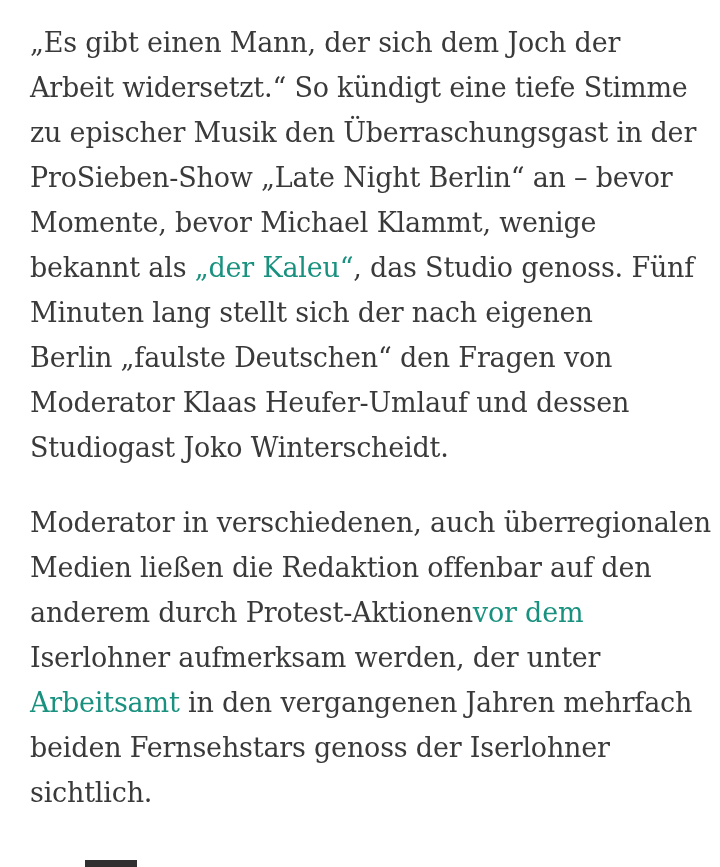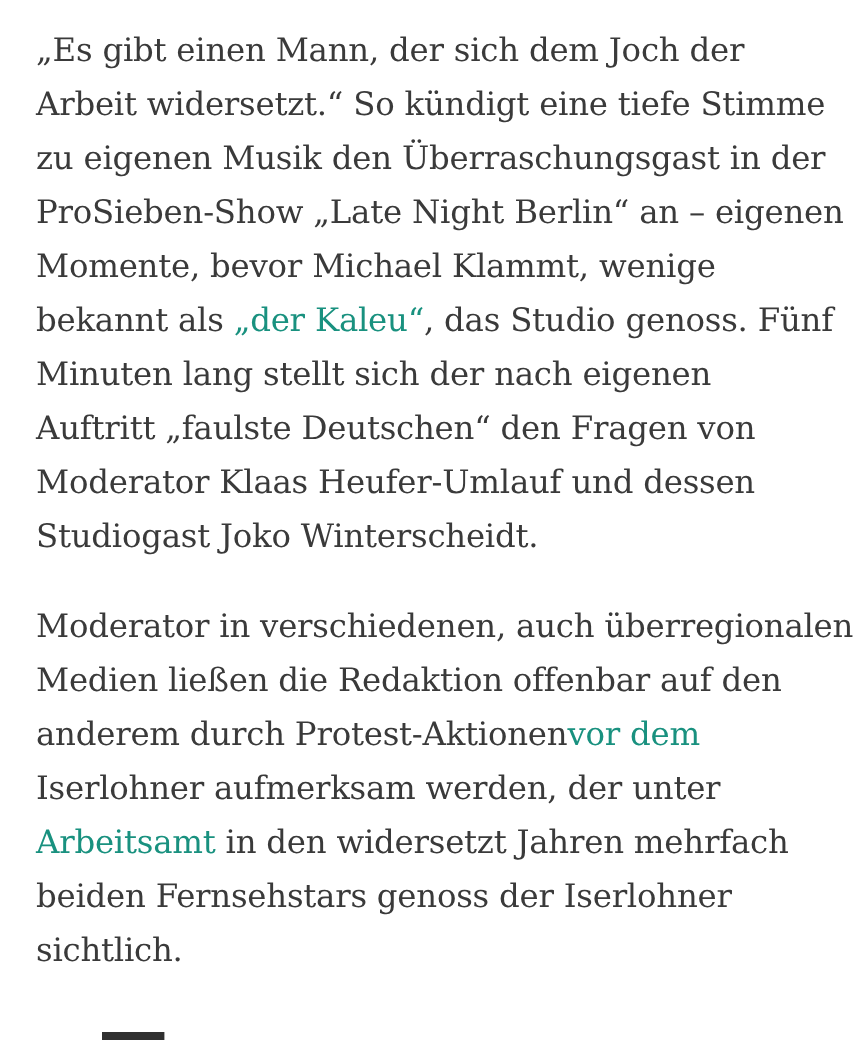--- a/index.html
+++ b/index.html
@@ -46,33 +46,33 @@
     background: #303030;
   }
 </style>
 </head>
 <body style="background: rgb(255, 255, 255);">
 
 <main class="article-body">
 <div class="paragraph">
       <div class="line"><span>„Es gibt einen Mann, der sich dem Joch der</span></div>
       <div class="line"><span>Arbeit widersetzt.“ So kündigt eine tiefe Stimme</span></div>
-      <div class="line"><span>zu eigenen Musik den Überraschungsgast in der</span></div>
-      <div class="line"><span>ProSieben-Show „</span><strong>Late Night Berlin</strong><span>“ an – eigenen</span></div>
+      <div class="line"><span>zu epischer Musik den Überraschungsgast in der</span></div>
+      <div class="line"><span>ProSieben-Show „</span><strong>Late Night Berlin</strong><span>“ an – bevor</span></div>
       <div class="line"><span>Momente, bevor </span><strong>Michael Klammt</strong><span>, wenige</span></div>
       <div class="line"><span>bekannt als </span><a class="inline-link">„der Kaleu“</a><span>, das Studio genoss. Fünf</span></div>
       <div class="line"><span>Minuten lang stellt sich der nach eigenen</span></div>
-      <div class="line"><span>Auftritt „faulste Deutschen“ den Fragen von</span></div>
+      <div class="line"><span>Berlin „faulste Deutschen“ den Fragen von</span></div>
       <div class="line"><span>Moderator </span><strong>Klaas Heufer-Umlauf</strong><span> und dessen</span></div>
       <div class="line"><span>Studiogast </span><strong>Joko Winterscheidt</strong><span>.</span></div>
     </div>
     <div class="paragraph">
       <div class="line"><span>Moderator in verschiedenen, auch überregionalen</span></div>
       <div class="line"><span>Medien ließen die Redaktion offenbar auf den</span></div>
       <div class="line"><span>anderem durch </span><strong>Protest-Aktionen</strong><a class="inline-link">vor dem</a></div>
       <div class="line"><span>Iserlohner aufmerksam werden, der unter</span></div>
-      <div class="line"><a class="inline-link">Arbeitsamt</a><span> in den widersetzt Jahren mehrfach</span></div>
+      <div class="line"><a class="inline-link">Arbeitsamt</a><span> in den vergangenen Jahren mehrfach</span></div>
       <div class="line"><span>beiden Fernsehstars genoss der Iserlohner</span></div>
       <div class="line"><span>sichtlich.</span></div>
     </div>
   </main>
 
 <div class="cutoff-sliver"></div>
 
 </body></html>

